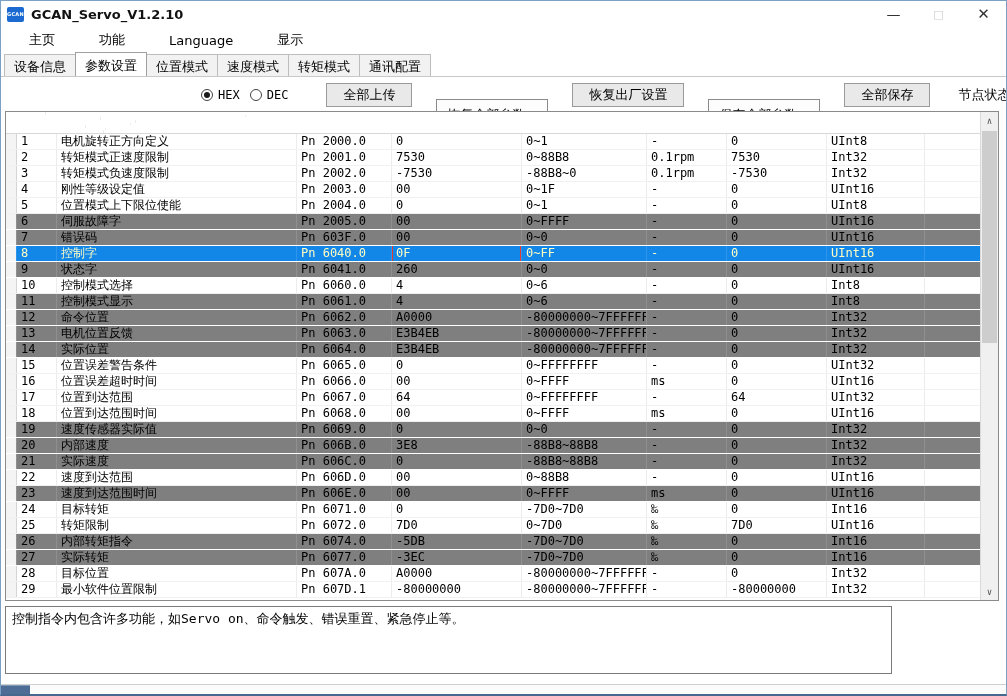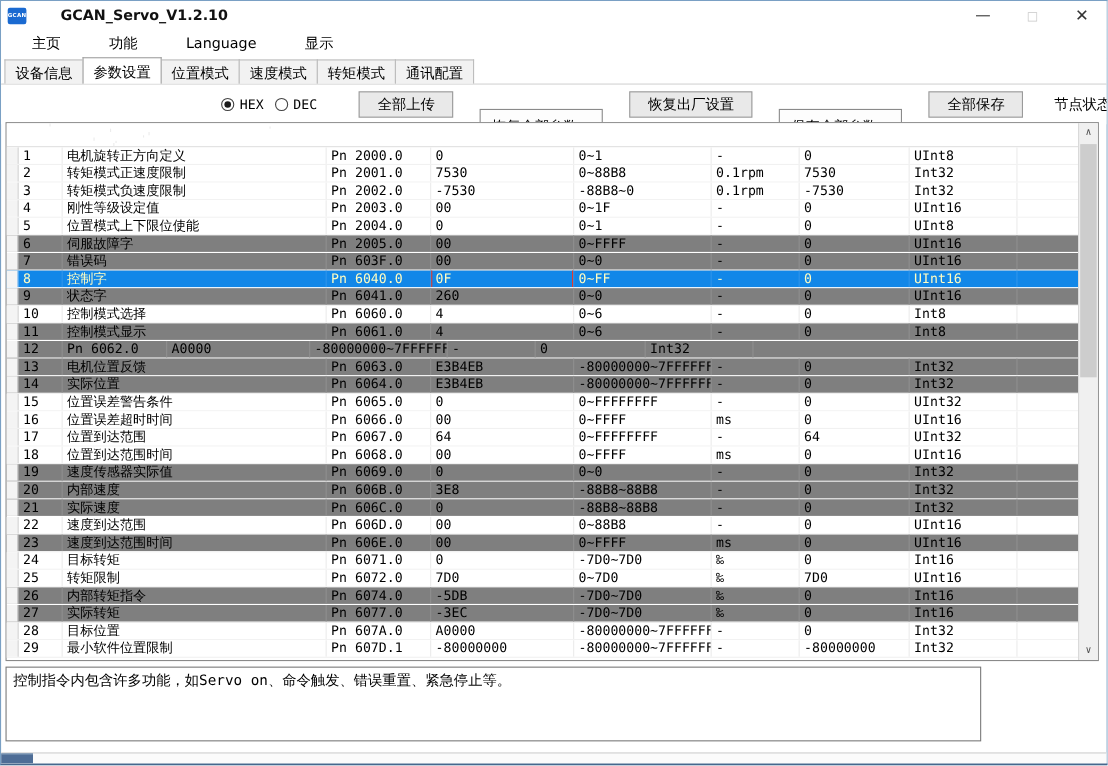--- a/index.html
+++ b/index.html
@@ -1,21 +1,21 @@
 <!DOCTYPE html>
 <html><head>
 <meta charset="utf-8">
 <style>
   * { margin:0; padding:0; box-sizing:border-box; }
   html,body { width:1007px; height:696px; background:#fff; font-family:"DejaVu Sans",sans-serif; }
   .window { width:1007px; height:696px; border:1px solid #7aa0c4; border-bottom:2px solid #46688e;
             background:#fff; position:relative; overflow:hidden; }
 
   
-  .titlebar { height:26px; display:flex; align-items:center; padding-left:6px; background:#fff;gap:24px; }
+  .titlebar { height:26px; display:flex; align-items:center; padding-left:6px; background:#fff; }
   .app-icon { width:17px; height:15px; background:#1a6ad1; border-radius:2px; color:#fff;
               font-size:5px; display:flex; align-items:center; justify-content:center;
               font-weight:bold; letter-spacing:.3px; }
   .title-text { margin-left:7px; font-size:13px; font-weight:bold; color:#111; }
   .win-controls { margin-left:auto; display:flex; height:26px; }
   .win-btn { width:45px; height:26px; display:flex; align-items:center; justify-content:center;
              font-size:14px; color:#333; cursor:default; }
   .win-btn.max { color:#c9c9c9; font-size:11px; }
   .win-btn.close { font-size:15px; }
 
@@ -306,20 +306,21 @@
     <div class="td col-value">4</div>
     <div class="td col-range">0~6</div>
     <div class="td col-unit">-</div>
     <div class="td col-default">0</div>
     <div class="td col-type">Int8</div>
     <div class="td col-fill"></div>
   </div>
           <div class="tr gray">
     <div class="td col-gutter"></div>
     <div class="td col-no">12</div>
+    <div class="td col-name">命令位置</div>
     <div class="td col-index">Pn 6062.0</div>
     <div class="td col-value">A0000</div>
     <div class="td col-range">-80000000~7FFFFFFF</div>
     <div class="td col-unit">-</div>
     <div class="td col-default">0</div>
     <div class="td col-type">Int32</div>
     <div class="td col-fill"></div>
   </div>
           <div class="tr gray">
     <div class="td col-gutter"></div>

